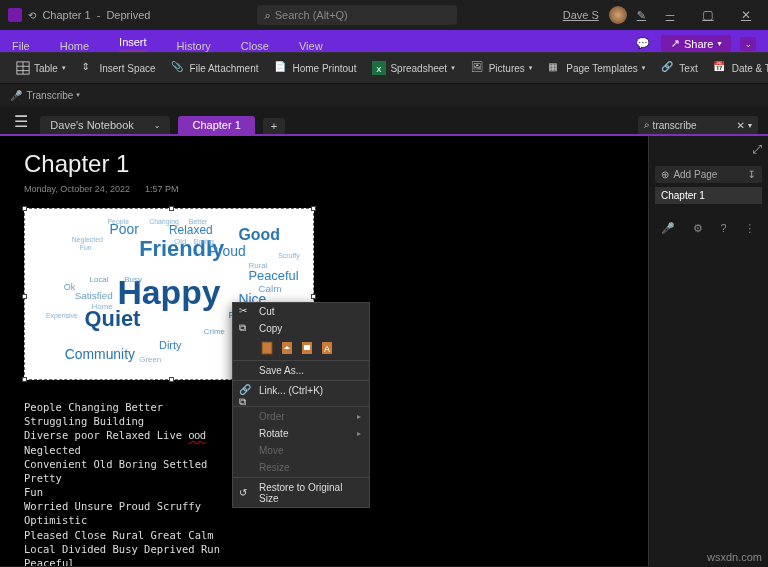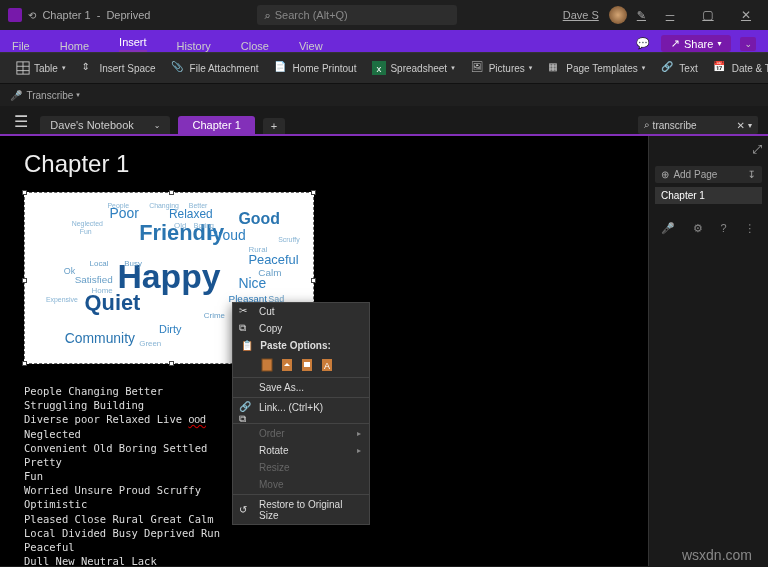--- a/index.html
+++ b/index.html
@@ -58,21 +58,21 @@
 .ctx-item { padding: 3px 8px 3px 26px; position: relative; display: flex; align-items: center; }
 .ctx-item.disabled { color: #666; }
 .ctx-item .icon { position: absolute; left: 6px; width: 13px; height: 13px; }
 .ctx-item .arrow { margin-left: auto; font-size: 8px; color: #888; }
 .ctx-header { padding: 3px 8px 3px 8px; font-weight: 600; font-size: 10px; }
 .ctx-highlight { border: 2px solid #d22; border-radius: 2px; margin: 1px 3px; padding: 2px 4px 2px 22px; }
 .paste-icons { display: flex; gap: 4px; padding: 3px 8px 3px 26px; }
 .paste-icons span { width: 16px; height: 16px; }
 .ctx-sep { height: 1px; background: #444; margin: 1px 0; }
 
-.watermark { position: absolute; bottom: 4px; right: 16px; font-size: 14px; color: #888; }
+.watermark { position: absolute; bottom: 4px; right: 6px; font-size: 11px; color: #888; }
 
 svg { display: block; }
 </style>
 </head>
 <body>
 
 <div class="titlebar">
   <div class="left">
     <span class="icon-app"></span>
     <span style="font-size:10px;">⟲</span>
@@ -183,20 +183,25 @@
     <span>transcribe</span>
     <span style="margin-left:auto;">✕</span>
     <span style="margin-left:3px;font-size:8px;">▾</span>
   </div>
 </div>
 <div class="purple-line"></div>
 
 <div class="main">
   <div class="content">
     <h1 class="page-title">Chapter 1</h1>
+    <div class="page-date">
+      <span>Monday, October 24, 2022</span>
+      &nbsp;&nbsp;&nbsp;&nbsp;
+      <span>1:57 PM</span>
+    </div>
 
     <div class="image-frame">
       <div class="handle h1"></div>
       <div class="handle h2"></div>
       <div class="handle h3"></div>
       <div class="handle h4"></div>
       <div class="handle h5"></div>
       <div class="handle h6"></div>
       <div class="handle h7"></div>
       <div class="handle h8"></div>
@@ -275,24 +280,20 @@
 
 <div class="context-menu">
   <div class="ctx-item">
     <span class="icon">✂</span>
     <span>Cut</span>
   </div>
   <div class="ctx-item">
     <span class="icon">⧉</span>
     <span>Copy</span>
   </div>
-  <div class="ctx-header">
-    <span class="icon" style="margin-right:4px;">📋</span>
-    <span>Paste Options:</span>
-  </div>
   <div class="paste-icons">
     <span>
         <svg viewBox="0 0 16 16">
           <rect x="3" y="2" width="10" height="12" fill="#c97c3a" stroke="#7a4a1f"></rect>
         </svg>
       </span>
     <span>
         <svg viewBox="0 0 16 16">
           <rect x="3" y="2" width="10" height="12" fill="#c97c3a"></rect>
           <path d="M5 9 L8 6 L11 9" fill="#fff"></path>
@@ -326,24 +327,24 @@
   <div class="ctx-sep"></div>
   <div class="ctx-item disabled">
       <span>Order</span>
       <span class="arrow">▸</span>
     </div>
   <div class="ctx-item">
       <span>Rotate</span>
       <span class="arrow">▸</span>
     </div>
   <div class="ctx-item disabled">
+      <span>Move</span>
+    </div>
+  <div class="ctx-item disabled">
       <span>Resize</span>
-    </div>
-  <div class="ctx-item disabled">
-      <span>Move</span>
     </div>
   <div class="ctx-sep"></div>
   <div class="ctx-item">
     <span class="icon">↺</span>
     <span>Restore to Original Size</span>
   </div>
 
 </div>
 
 <div class="watermark">wsxdn.com</div>

